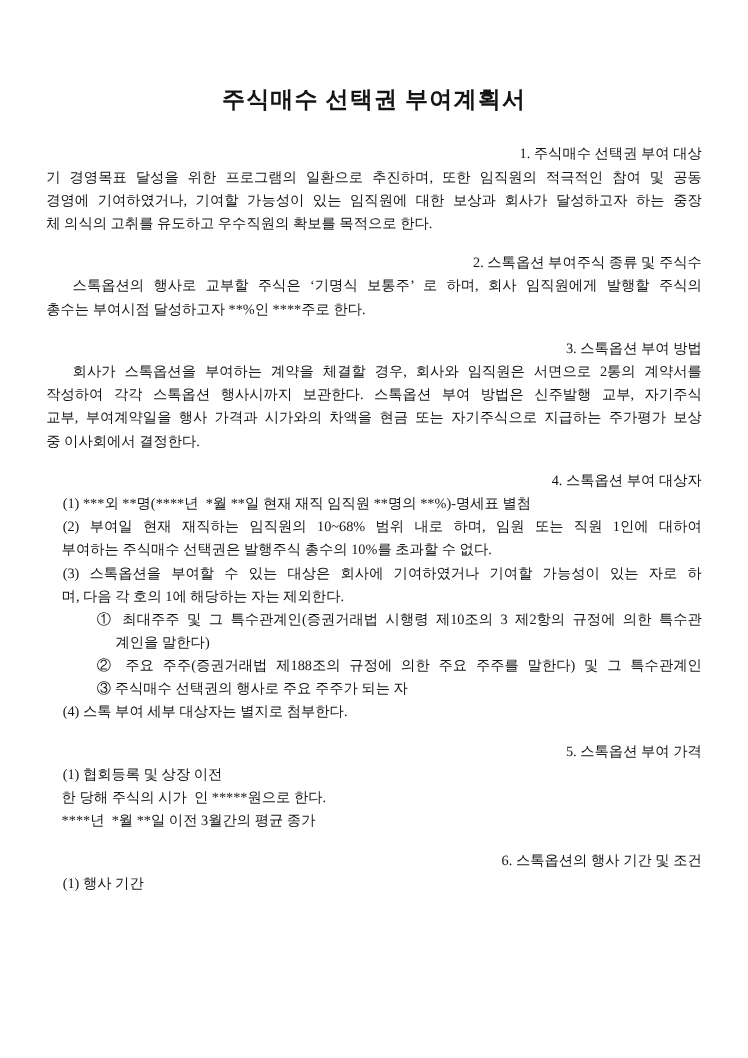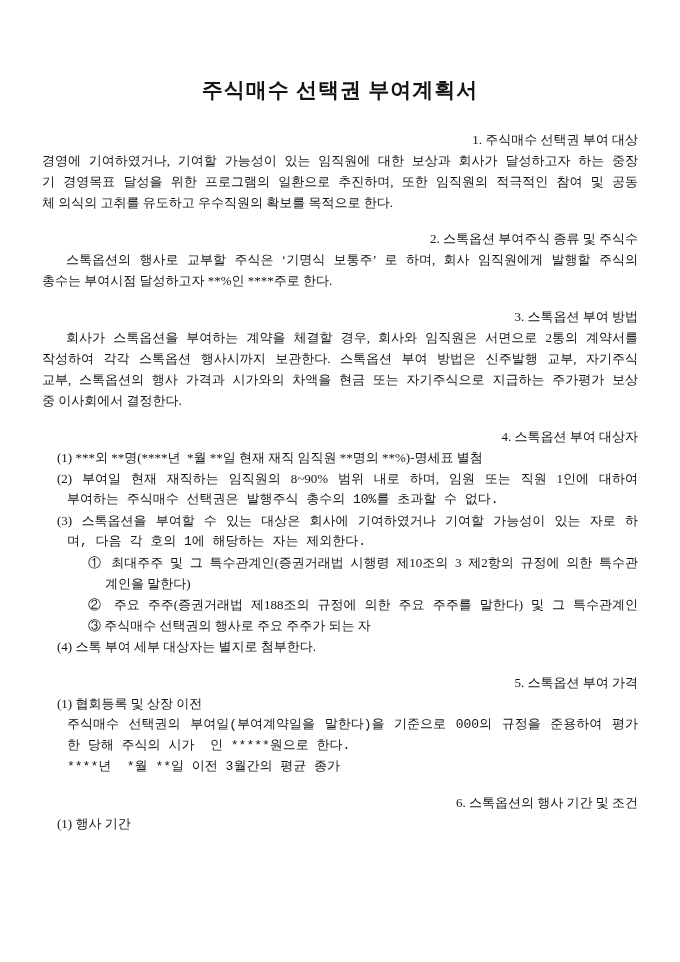--- a/index.html
+++ b/index.html
@@ -41,70 +41,69 @@
     white-space: normal;
     text-align: justify;
     text-align-last: justify;
     -moz-text-align-last: justify;
   }
   
   .h   { margin-left: 13px; text-align: right; }  
   .pf  { margin-left: 24px; }  
   .b   { margin-left: 0;    }  
   .l1  { margin-left: 15px; }  
-  .l1c { margin-left: 25px; font-family: Liberation Mono, monospace; }  
+  .l1c { margin-left: 14px; }  
   .l2  { margin-left: 46px; }  
   .l2c { margin-left: 63px; }  
 </style>
 </head>
 <body>
 
 <div class="page">
 
   <h1 class="doc-title">주식매수 선택권 부여계획서</h1>
 
   <section class="sec">
     <div class="line h">1. 주식매수 선택권 부여 대상</div>
+    <div class="line b fill">기 경영목표 달성을 위한 프로그램의 일환으로 추진하며, 또한 임직원의 적극적인 참여 및 공동</div>
     <div class="line b fill">경영에 기여하였거나, 기여할 가능성이 있는 임직원에 대한 보상과 회사가 달성하고자 하는 중장</div>
-    <div class="line b fill">기 경영목표 달성을 위한 프로그램의 일환으로 추진하며, 또한 임직원의 적극적인 참여 및 공동</div>
     <div class="line b">체 의식의 고취를 유도하고 우수직원의 확보를 목적으로 한다.</div>
   </section>
 
   <section class="sec">
     <div class="line h">2. 스톡옵션 부여주식 종류 및 주식수</div>
     <div class="line pf fill">스톡옵션의 행사로 교부할 주식은 ‘기명식 보통주’ 로 하며, 회사 임직원에게 발행할 주식의</div>
     <div class="line b">총수는 부여시점 달성하고자 **%인 ****주로 한다.</div>
   </section>
 
   <section class="sec">
     <div class="line h">3. 스톡옵션 부여 방법</div>
     <div class="line pf fill">회사가 스톡옵션을 부여하는 계약을 체결할 경우, 회사와 임직원은 서면으로 2통의 계약서를</div>
     <div class="line b fill">작성하여 각각 스톡옵션 행사시까지 보관한다. 스톡옵션 부여 방법은 신주발행 교부, 자기주식</div>
-    <div class="line b fill">교부, 스톡옵션의 행사 가격과 시가와의 차액을 현금 또는 자기주식으로 지급하는 주가평가 보상</div>
+    <div class="line b fill">교부, 부여계약일을 행사 가격과 시가와의 차액을 현금 또는 자기주식으로 지급하는 주가평가 보상</div>
     <div class="line b">중 이사회에서 결정한다.</div>
   </section>
 
   <section class="sec">
     <div class="line h">4. 스톡옵션 부여 대상자</div>
     <div class="line l1">(1) ***외 **명(****년  *월 **일 현재 재직 임직원 **명의 **%)-명세표 별첨</div>
-    <div class="line l1 fill">(2) 부여일 현재 재직하는 임직원의 8~90% 범위 내로 하며, 임원 또는 직원 1인에 대하여</div>
+    <div class="line l1 fill">(2) 부여일 현재 재직하는 임직원의 10~68% 범위 내로 하며, 임원 또는 직원 1인에 대하여</div>
     <div class="line l1c">부여하는 주식매수 선택권은 발행주식 총수의 10%를 초과할 수 없다.</div>
     <div class="line l1 fill">(3) 스톡옵션을 부여할 수 있는 대상은 회사에 기여하였거나 기여할 가능성이 있는 자로 하</div>
     <div class="line l1c">며, 다음 각 호의 1에 해당하는 자는 제외한다.</div>
     <div class="line l2 fill">① 최대주주 및 그 특수관계인(증권거래법 시행령 제10조의 3 제2항의 규정에 의한 특수관</div>
     <div class="line l2c">계인을 말한다)</div>
     <div class="line l2 fill">② 주요 주주(증권거래법 제188조의 규정에 의한 주요 주주를 말한다) 및 그 특수관계인</div>
     <div class="line l2">③ 주식매수 선택권의 행사로 주요 주주가 되는 자</div>
     <div class="line l1">(4) 스톡 부여 세부 대상자는 별지로 첨부한다.</div>
   </section>
 
   <section class="sec">
     <div class="line h">5. 스톡옵션 부여 가격</div>
     <div class="line l1">(1) 협회등록 및 상장 이전</div>
-    <div class="line l1c fill">주식매수 선택권의 부여일(부여계약일을 말한다)을 기준으로 000의 규정을 준용하여 평가</div>
     <div class="line l1c">한 당해 주식의 시가  인 *****원으로 한다.</div>
     <div class="line l1c">****년  *월 **일 이전 3월간의 평균 종가</div>
   </section>
 
   <section class="sec">
     <div class="line h">6. 스톡옵션의 행사 기간 및 조건</div>
     <div class="line l1">(1) 행사 기간</div>
   </section>
 
 </div>

